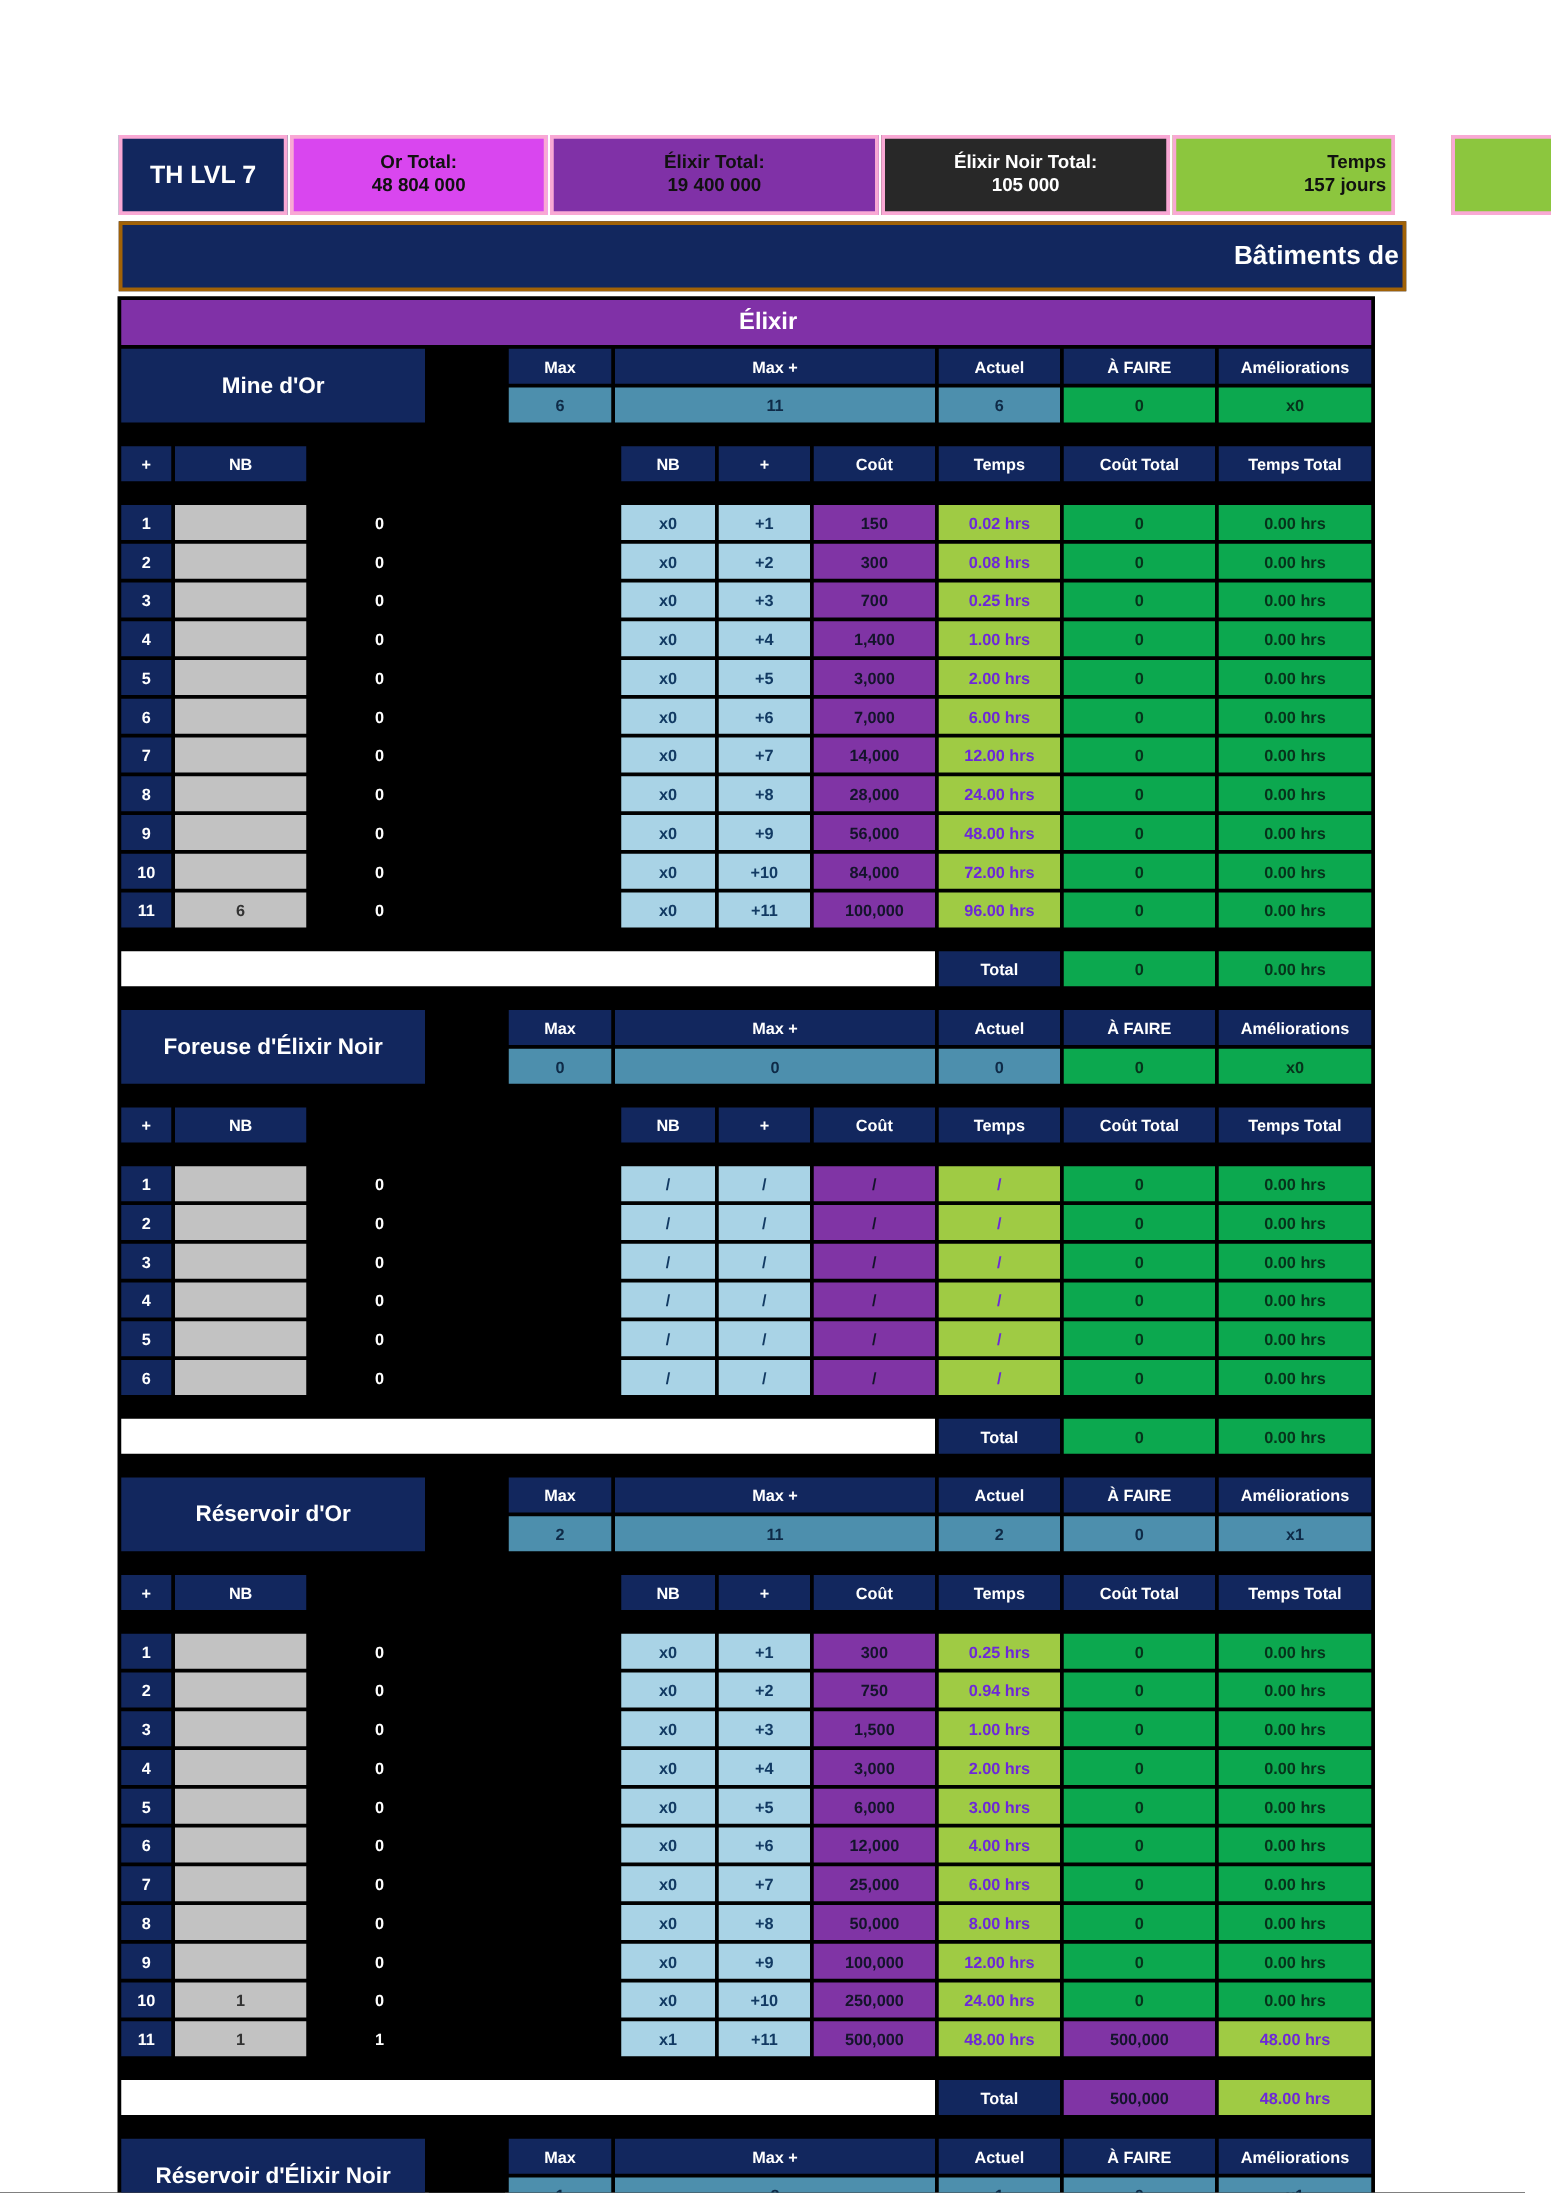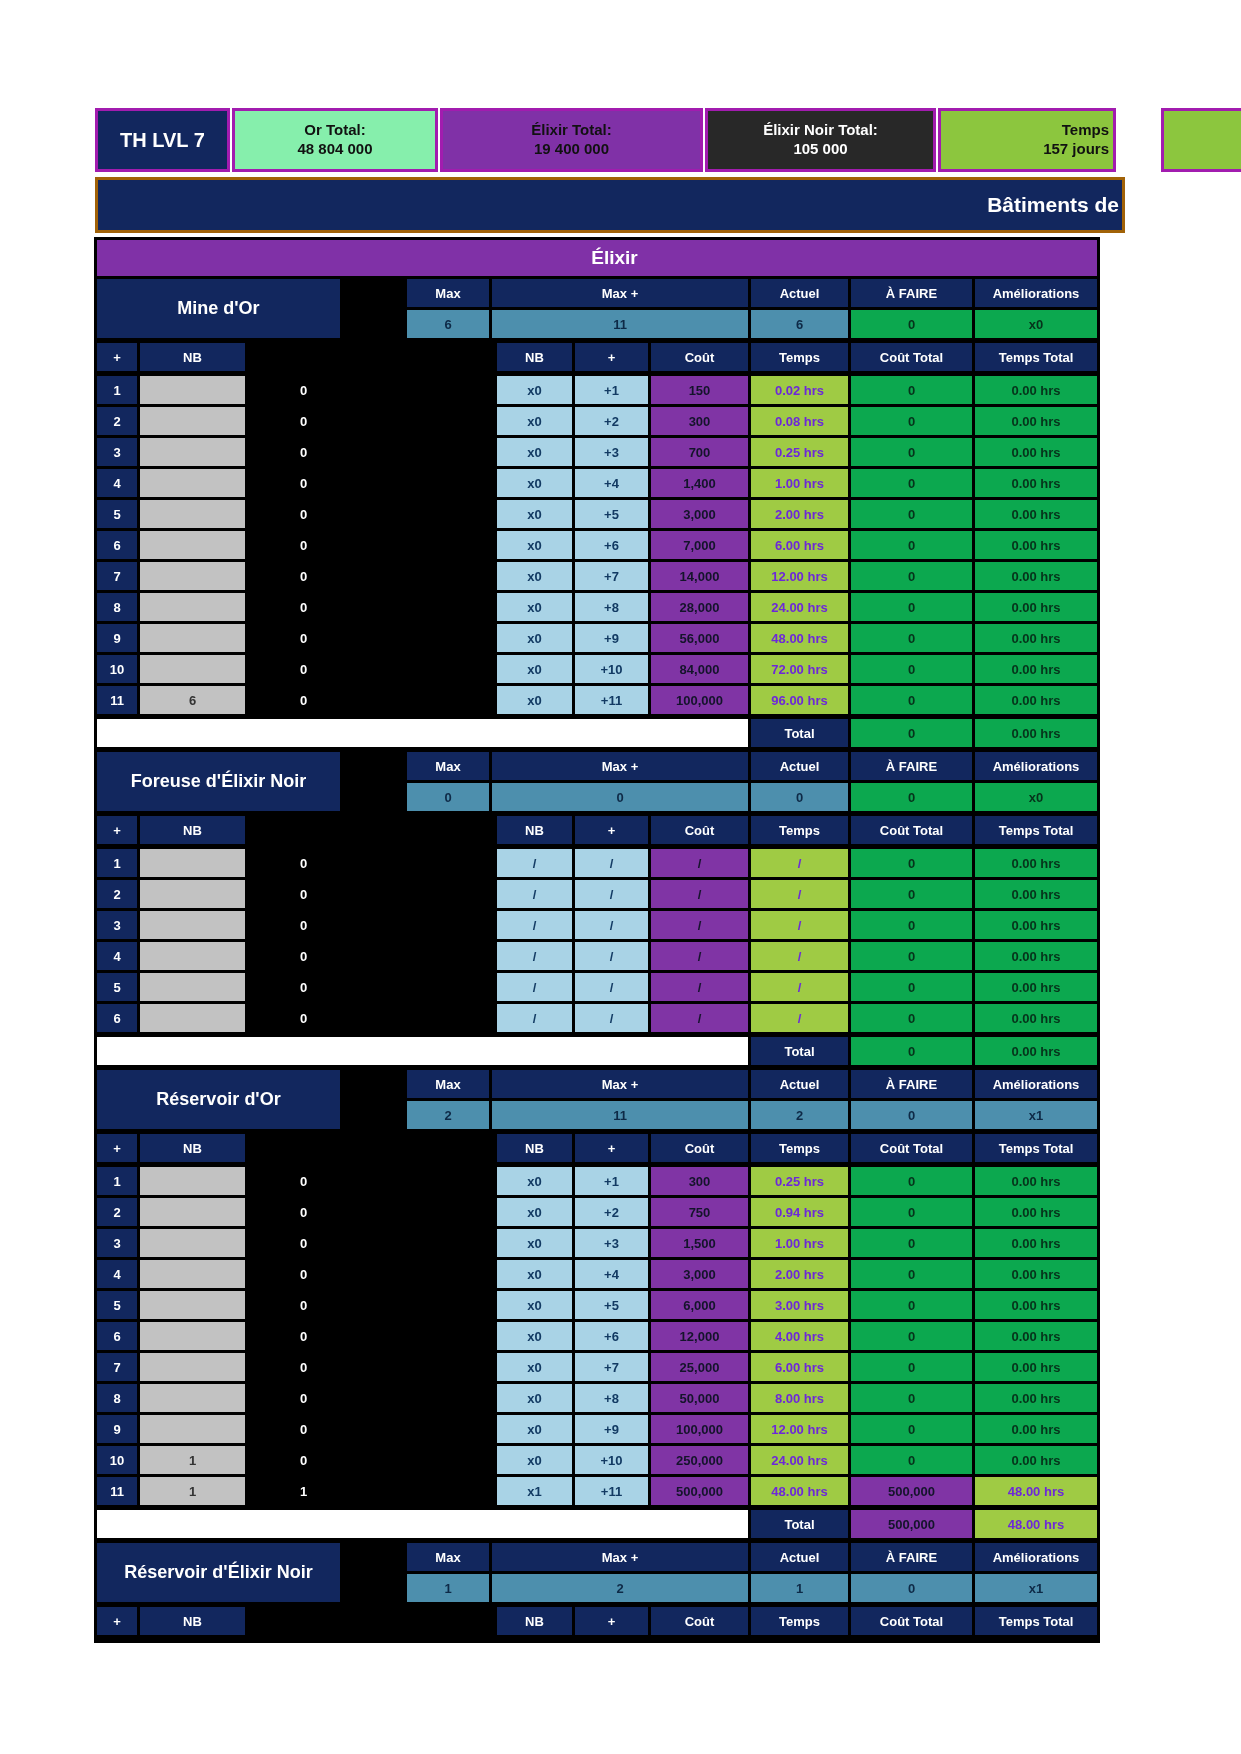--- a/index.html
+++ b/index.html
@@ -7,47 +7,47 @@
     width:1241px;height:1754px;background:#ffffff;
     font-family:"Liberation Sans", sans-serif;
     -webkit-font-smoothing:antialiased;
     position:relative;overflow:hidden;
   }
   .topboxes{
     position:absolute;left:95px;top:108px;
     display:flex;align-items:stretch;height:64px;
   }
   .tbox{
-    box-sizing:border-box;border:3px solid #a21caf;
+    box-sizing:border-box;border:3px solid #f9a8d4;
     display:flex;flex-direction:column;justify-content:center;
     text-align:center;font-weight:700;font-size:15px;line-height:1.25;
     margin-right:2px;
   }
   .tbox.th{width:135px;background:#12275E;color:#fff;font-size:20px;}
-  .tbox.or{width:206px;background:#86efac;color:#111;}
+  .tbox.or{width:206px;background:#d946ef;color:#111;}
   .tbox.elx{width:263px;background:#8031A7;color:#111;}
   .tbox.noir{width:231px;background:#282828;color:#fff;}
   .tbox.tmp{width:178px;background:#8CC63E;color:#111;text-align:right;padding-right:4px;margin-right:0;}
   .tspacer{width:45px;background:#fff;}
   .tbox.tmp2{width:148px;background:#8CC63E;margin-right:0;border-right:none;}
   .banner{
     position:absolute;left:95px;top:177px;width:1030px;height:56px;
     box-sizing:border-box;border:3px solid #a16207;background:#12275E;color:#fff;
     font-weight:700;font-size:21px;display:flex;align-items:center;justify-content:flex-end;
     padding-right:3px;overflow:hidden;white-space:nowrap;
   }
   .tablewrap{
     position:absolute;left:94px;top:237px;width:1006px;
     background:#000;padding:3px;box-sizing:border-box;
   }
   .catbanner{
     height:36px;background:#8031A7;color:#fff;font-weight:700;font-size:19px;
     display:flex;align-items:center;justify-content:center;margin-bottom:3px;padding-left:35px;
   }
-  .grid{display:grid;grid-gap:3px;margin-bottom:5px;}
+  .grid{display:grid;grid-gap:3px;margin-bottom:19px;}
   .sechead{grid-template-columns:243px 61px 82px 256px 97px 121px 122px;grid-template-rows:28px 28px;}
   .colhead{grid-template-columns:40px 105px 246px 75px 73px 97px 97px 121px 122px;grid-template-rows:28px;}
   .rows{grid-template-columns:40px 105px 246px 75px 73px 97px 97px 121px 122px;grid-auto-rows:28px;}
   .totalrow{grid-template-columns:651px 97px 121px 122px;grid-template-rows:28px;}
   .cell{
     display:flex;align-items:center;justify-content:center;
     font-weight:700;font-size:13px;overflow:hidden;white-space:nowrap;
   }
   .navy{background:#12275E;color:#fff;}
   .name{background:#12275E;color:#fff;font-size:18px;grid-row:1 / span 2;}

